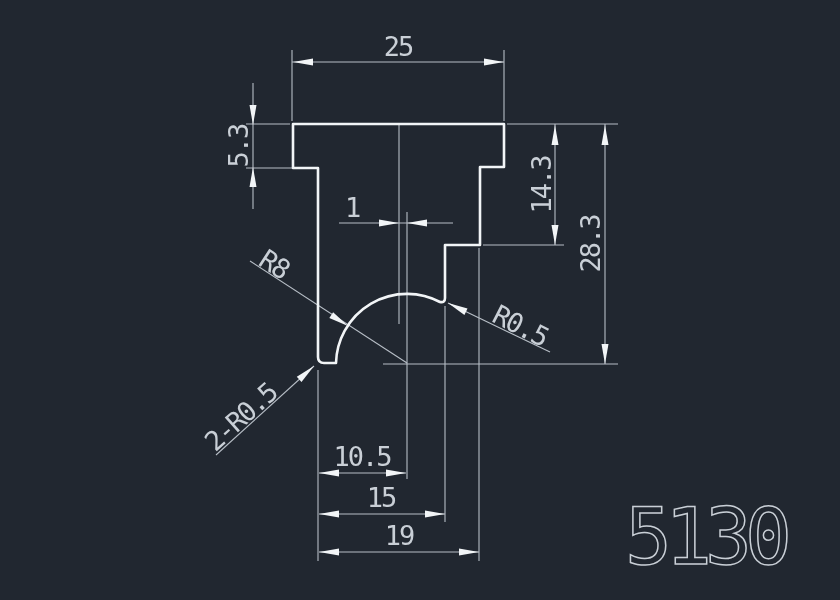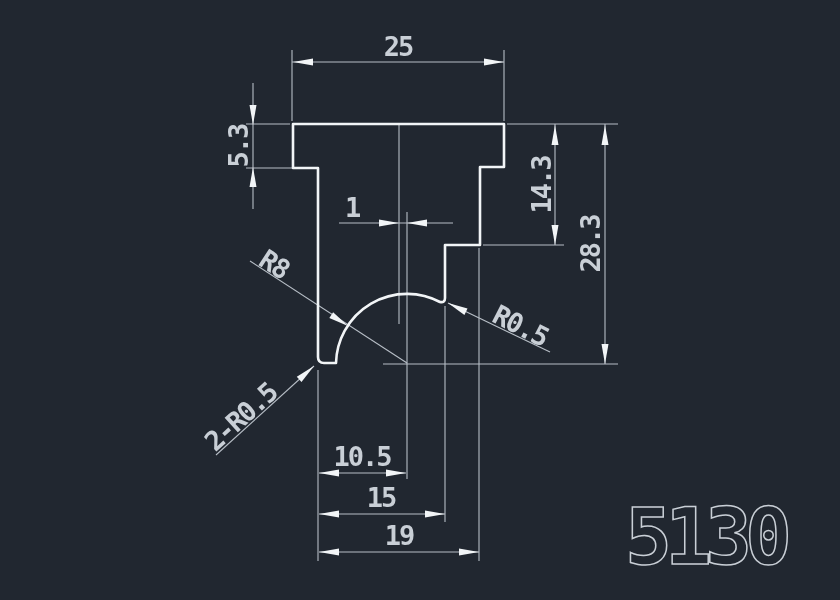--- a/index.html
+++ b/index.html
@@ -1,19 +1,19 @@
 <!DOCTYPE html>
 <html style="--bg: #212730; --line: #b7bec6; --profile: #f2f5f7; --text: #c9cfd6;"><head>
 <meta charset="utf-8">
 <style>
   :root{
     --bg:#212730; --line:#b7bec6; --profile:#f2f5f7; --text:#c9cfd6;
   }
   html,body{margin:0;padding:0;background:var(--bg);}
-  .stage{position:relative;width:840px;height:580px;background:var(--bg);overflow:hidden;font-weight:bold;}
+  .stage{position:relative;width:840px;height:580px;background:var(--bg);overflow:hidden;}
   svg{display:block;}
   .thin path{stroke:var(--line);stroke-width:1.1;fill:none;}
   .thick{stroke:var(--profile);stroke-width:2.6;fill:none;stroke-linejoin:round;stroke-linecap:round;}
   .arr{fill:var(--profile);stroke:none;}
   text{font-family:"DejaVu Sans Mono","Liberation Mono",monospace;font-size:27px;
        fill:var(--text);letter-spacing:-2px;text-anchor:middle;}
   .part{font-size:78px;fill:none;stroke:var(--text);stroke-width:1.5;letter-spacing:-7px;}
 </style>
 </head>
 <body>

